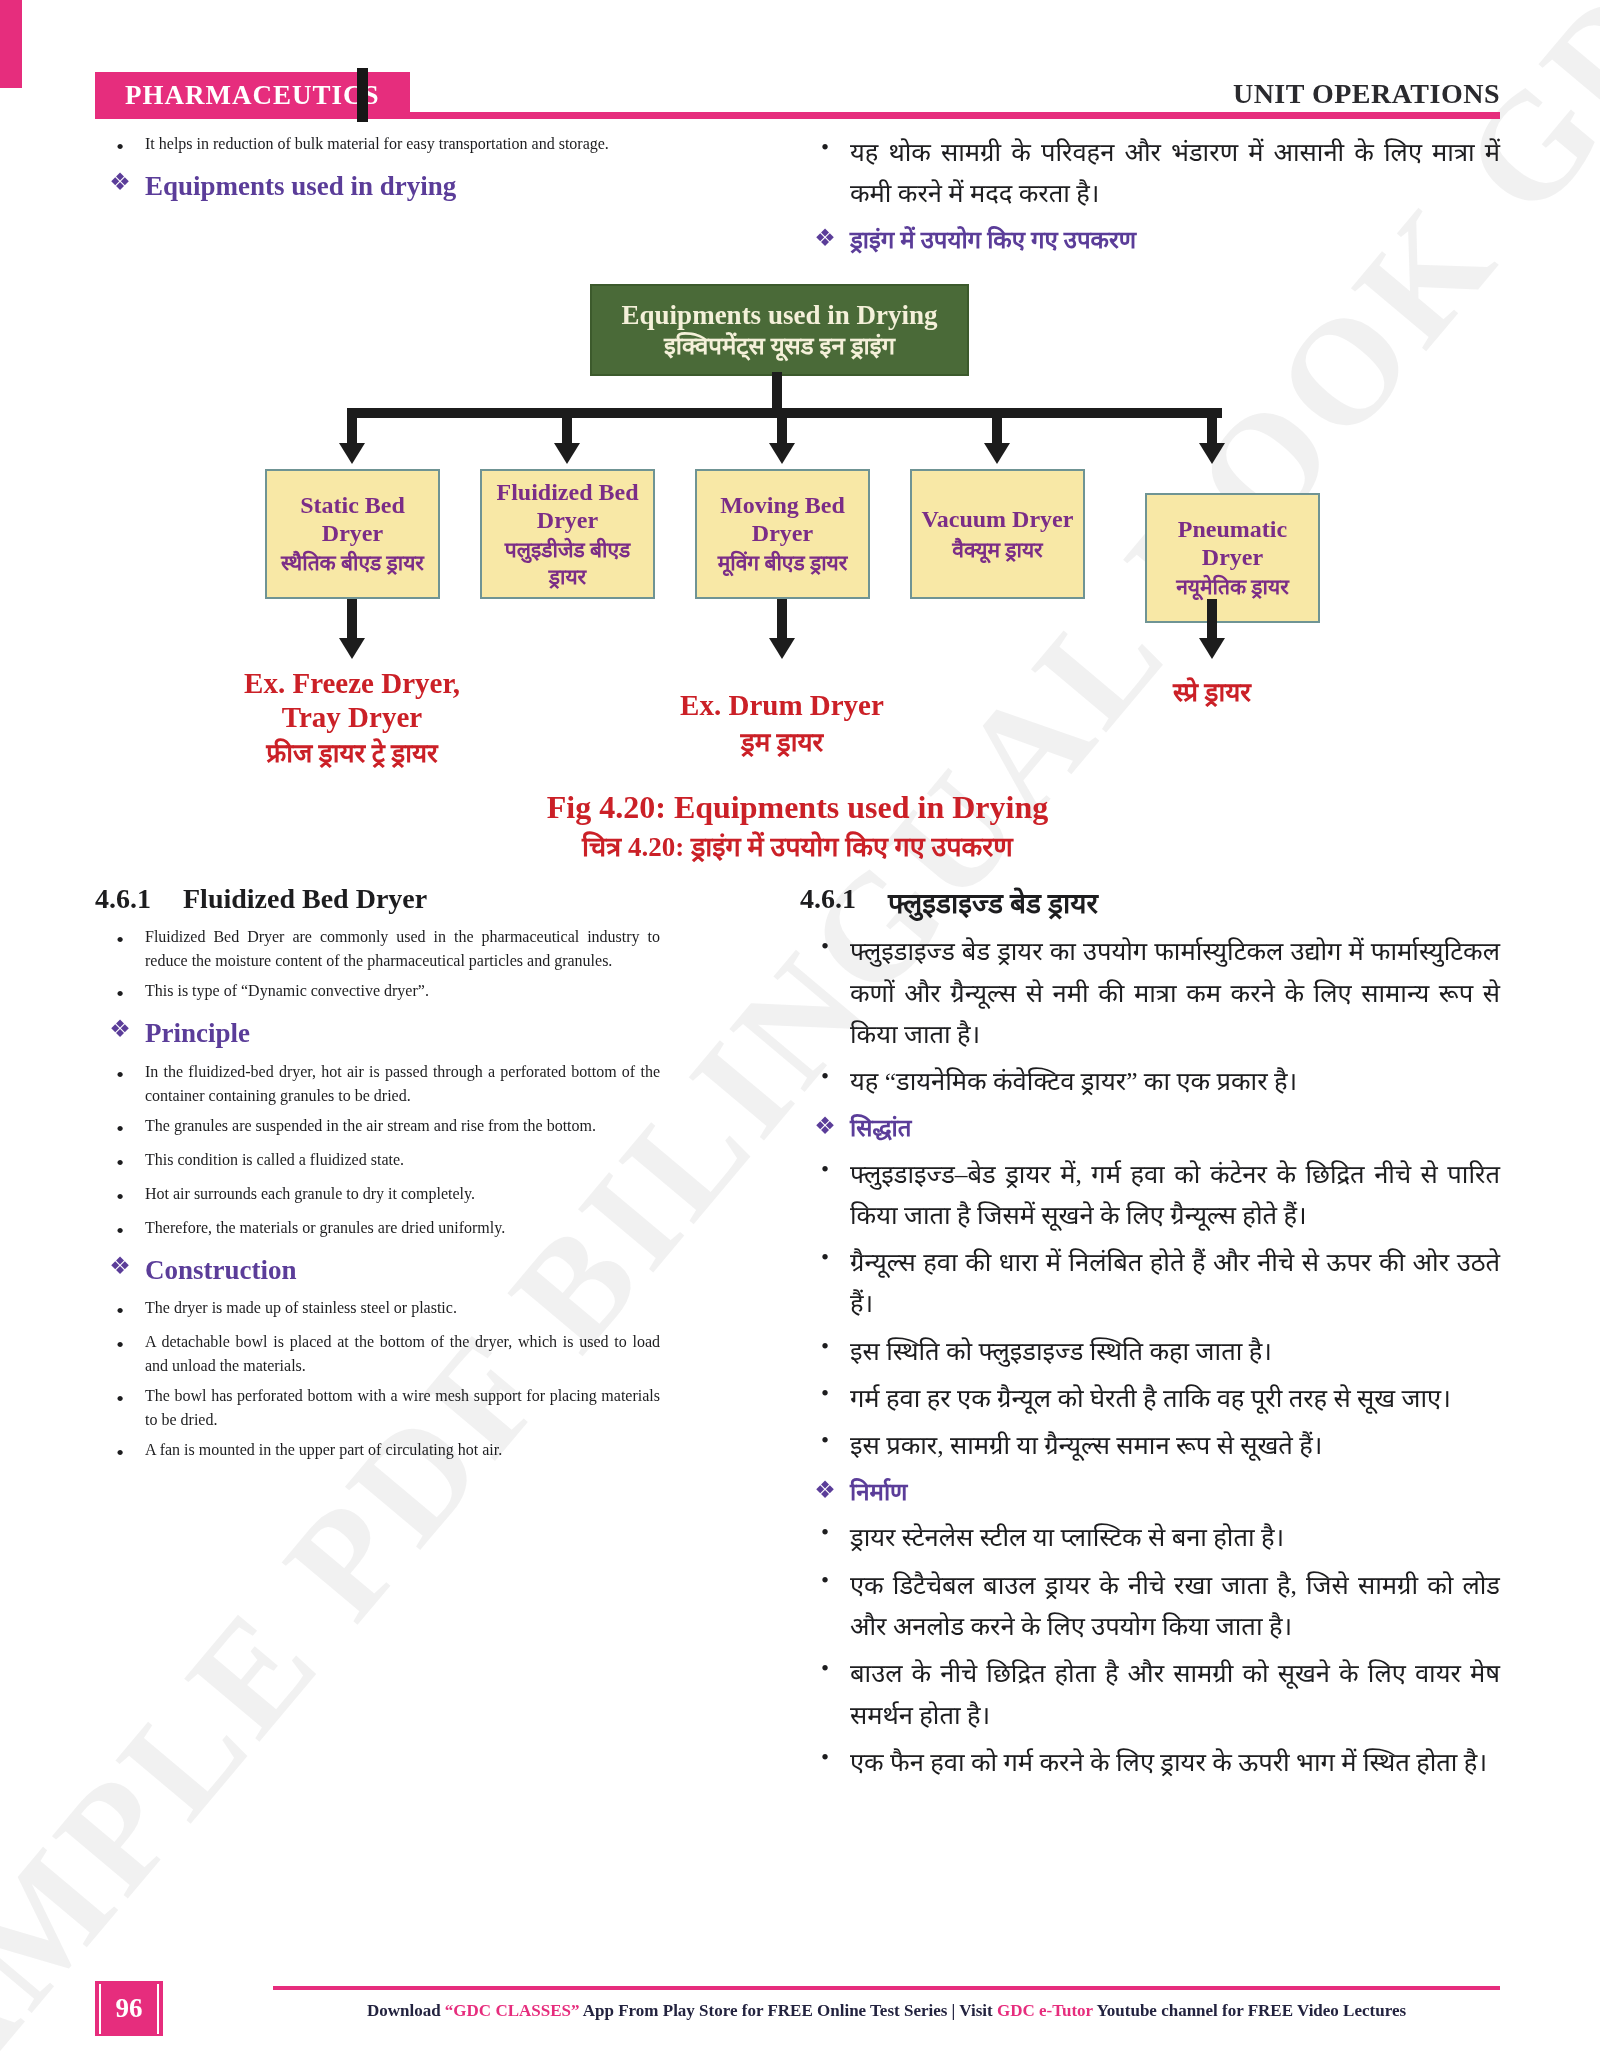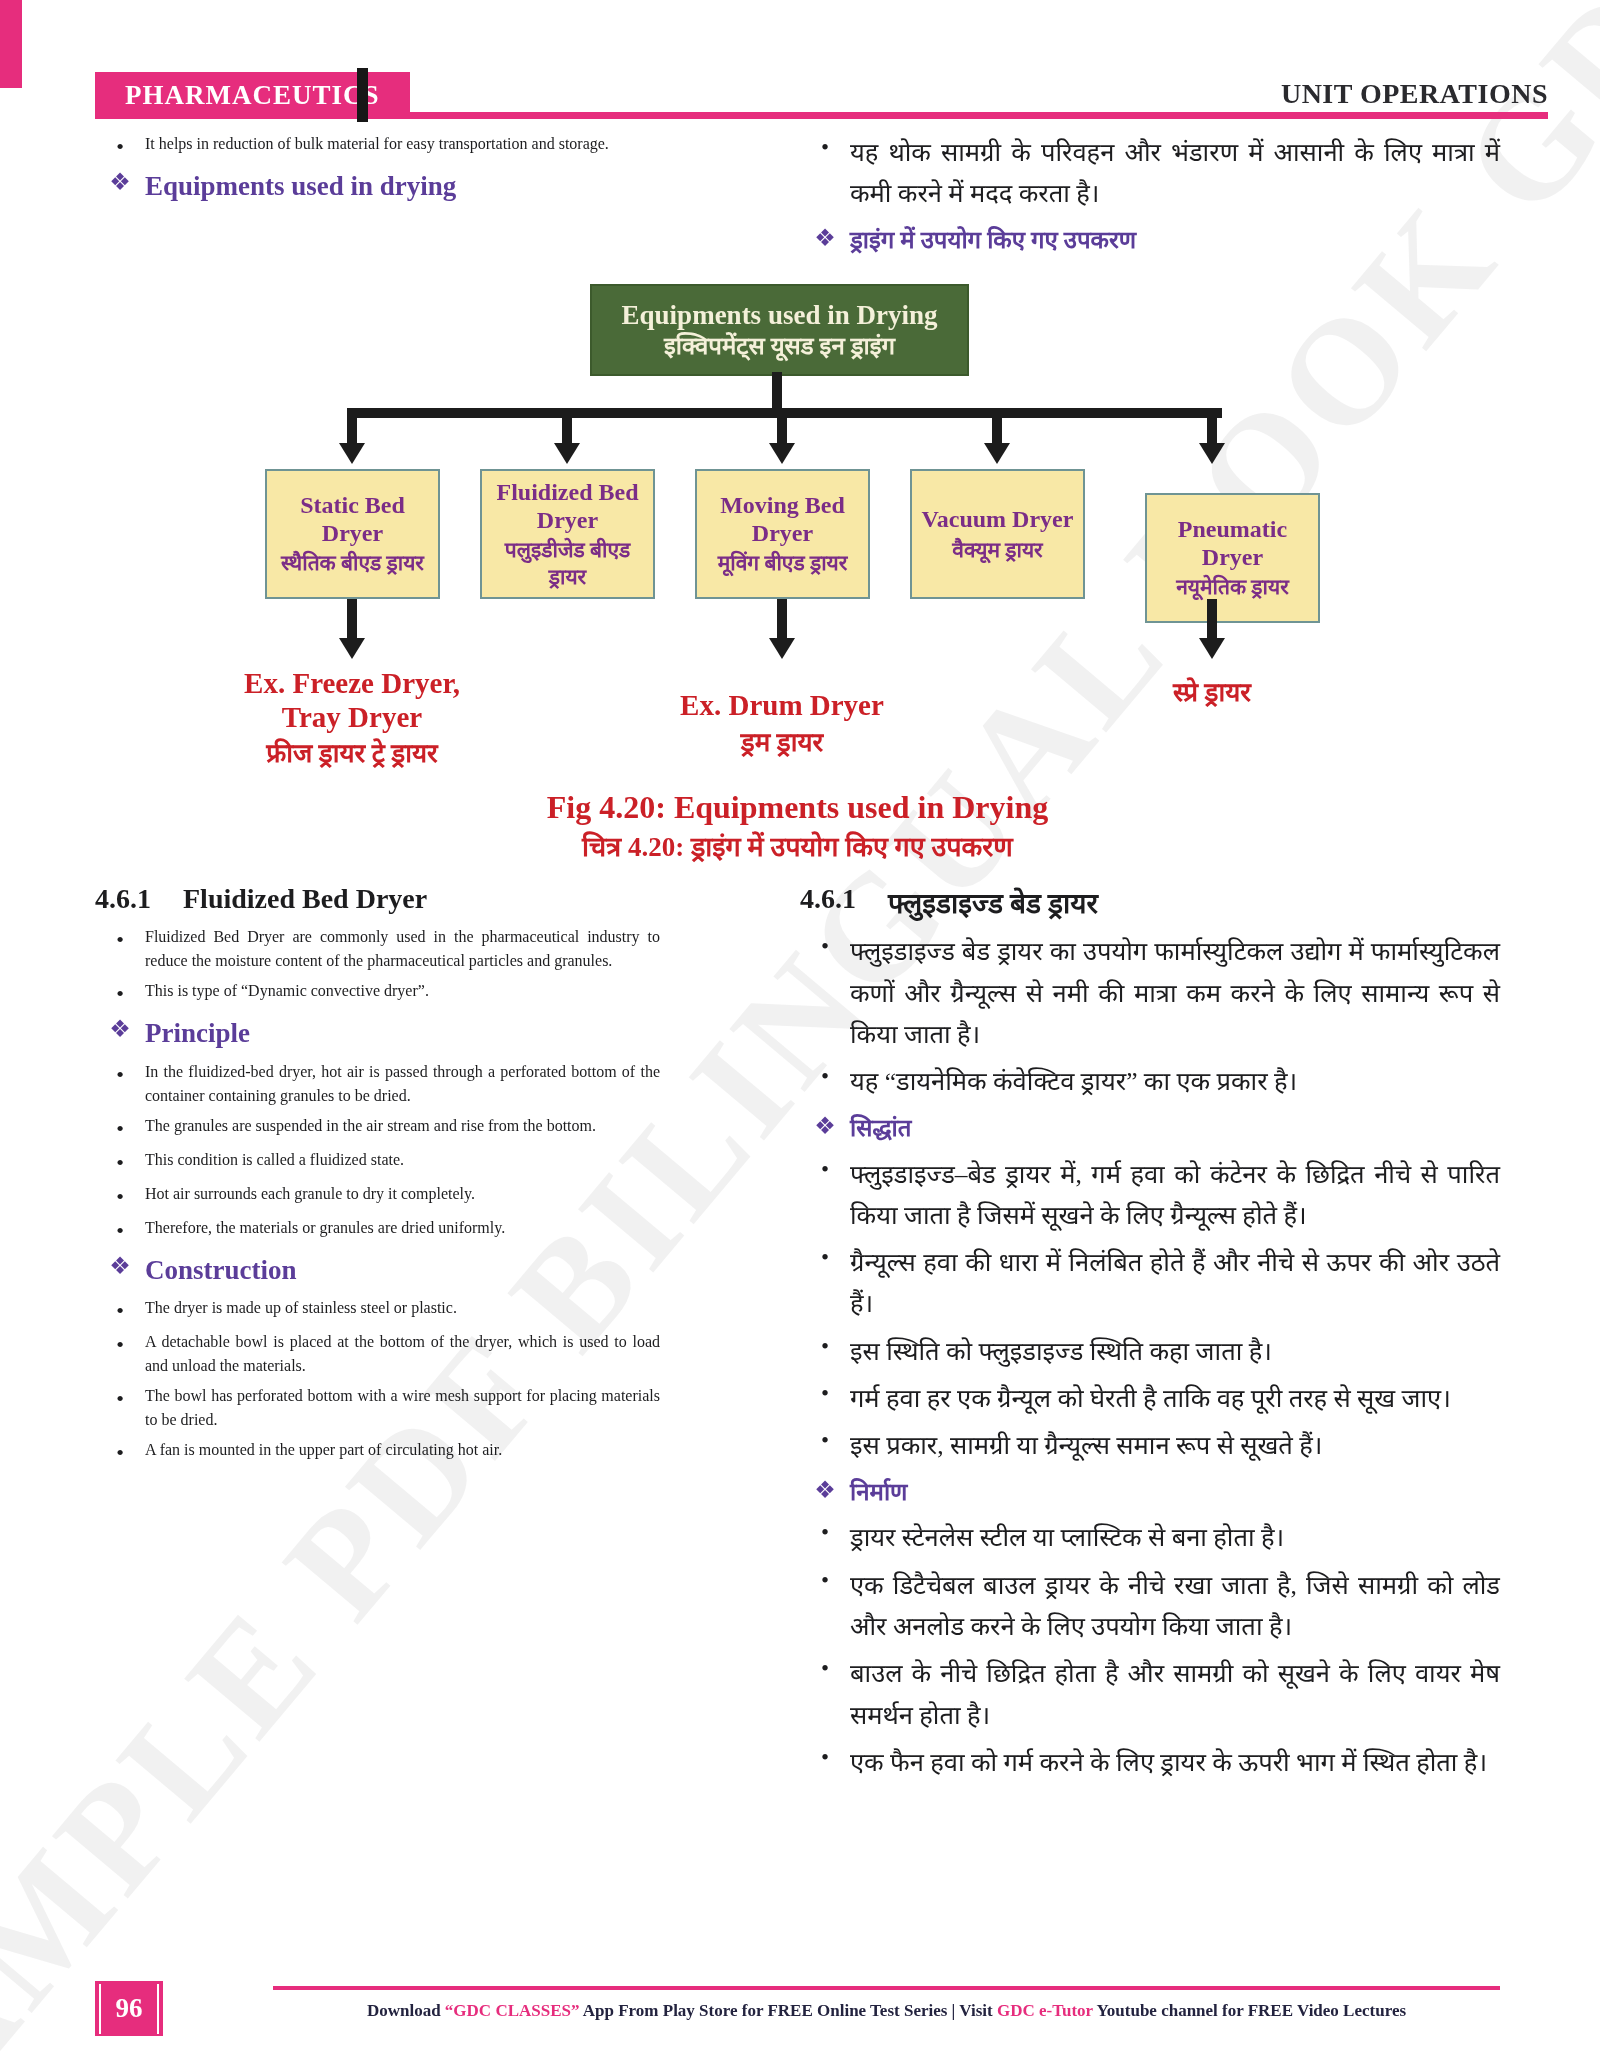--- a/index.html
+++ b/index.html
@@ -2,21 +2,21 @@
 <html><head>
 <meta charset="utf-8">
 <style>
   html,body{margin:0;padding:0;background:#ffffff;}
   .page{position:relative;width:1600px;height:2071px;background:#ffffff;overflow:hidden;
         font-family:"Liberation Serif", serif;color:#1d1d1f;}
   .watermark{position:absolute;top:1030px;left:790px;transform:translate(-50%,-50%) rotate(-50deg);
         font-size:150px;font-weight:bold;letter-spacing:7px;white-space:nowrap;
         color:rgba(120,120,120,0.10);z-index:0;user-select:none;}
   .edge-accent{position:absolute;left:0;top:0;width:22px;height:88px;background:#e62d7d;}
-  .content{position:relative;z-index:1;padding:0 52px 0 95px;}
+  .content{position:relative;z-index:1;padding:0 100px 0 95px;}
 
   
   .header{position:relative;height:132px;}
   .badge{position:absolute;left:0;top:72px;height:46px;line-height:46px;background:#e62d7d;
          color:#ffffff;font-weight:bold;font-size:27px;letter-spacing:1px;padding:0 30px;z-index:3;}
   .badge-bar{position:absolute;left:262px;top:68px;width:11px;height:54px;background:#171717;z-index:3;}
   .header-title{position:absolute;right:0;top:78px;font-weight:bold;font-size:28px;letter-spacing:.5px;color:#2a2a2e;}
   .header-rule{position:absolute;left:0;right:0;top:112px;height:7px;background:#e62d7d;z-index:2;}
 
   

